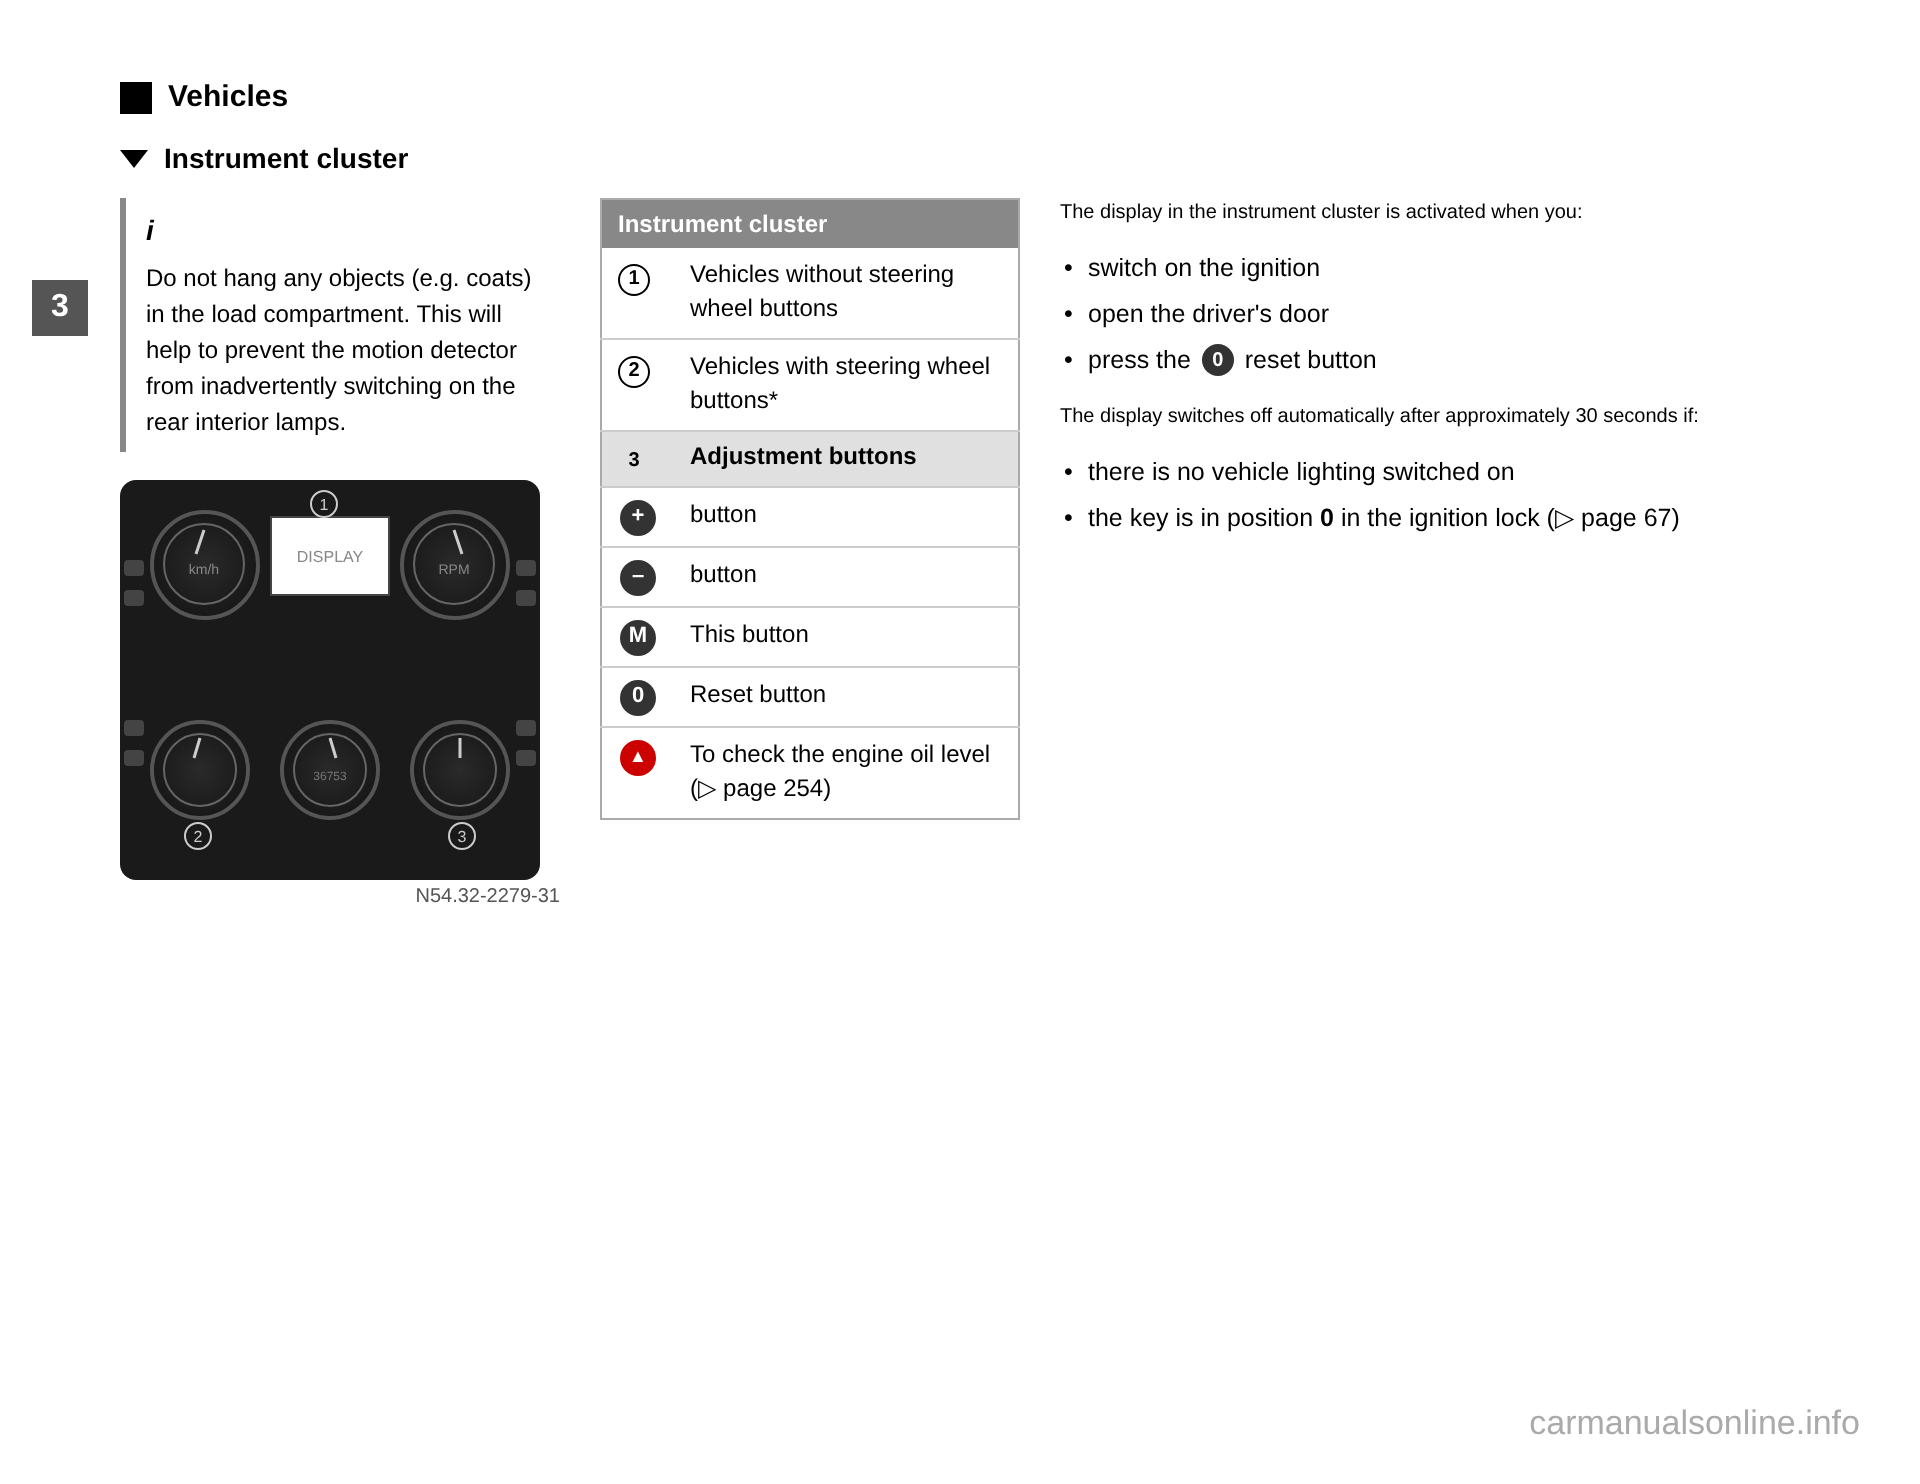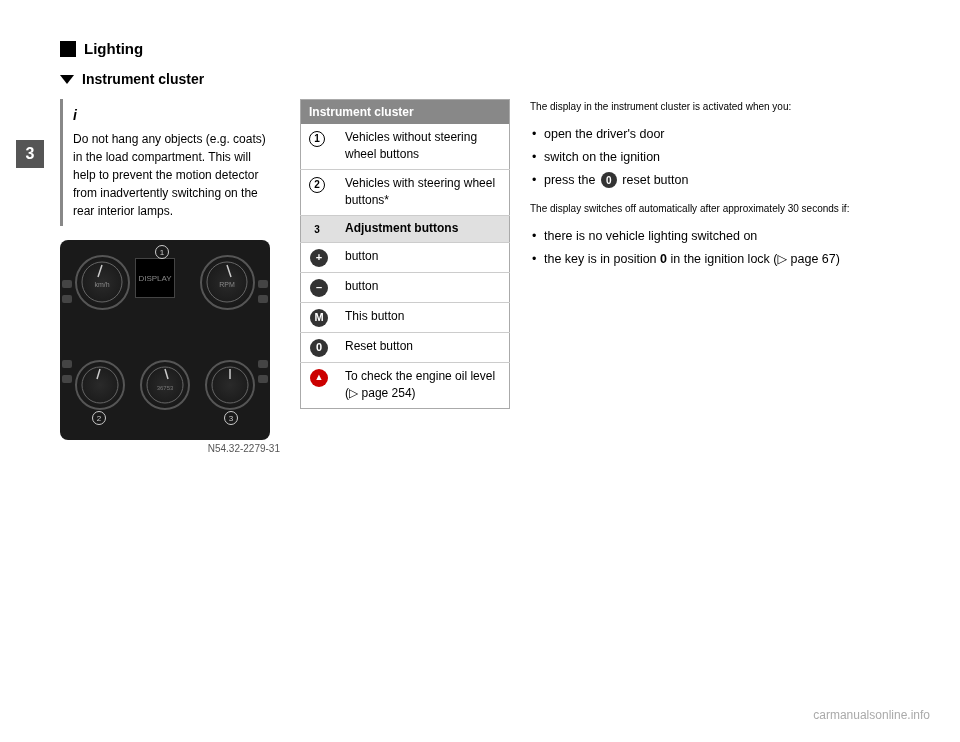--- a/index.html
+++ b/index.html
@@ -295,38 +295,38 @@
 
     .bold-zero {
       font-weight: bold;
     }
 
     
     .footer-watermark {
       position: absolute;
       bottom: 20px;
       right: 30px;
-      font-size: 12px;
+      font-size: 17px;
       color: #aaa;
     }
   </style>
 </head>
 <body>
 
 <div class="page-container">
 
   <div class="left-margin">
     <div class="chapter-number">3</div>
   </div>
 
   <div class="main-content">
 
     <div class="section-header">
       <div class="black-square"></div>
-      <span class="section-title">Lighting</span>
+      <span class="section-title">Vehicles</span>
     </div>
 
     <div class="subsection-header">
       <div class="triangle-down"></div>
       <span class="subsection-title">Instrument cluster</span>
     </div>
 
     <div class="content-columns">
 
       <div class="left-column">
@@ -347,21 +347,21 @@
             </svg>
           </div>
           <div class="gauge gauge-top-right">
             <svg width="51" height="51" viewBox="0 0 51 51">
               <circle cx="25" cy="25" r="20" stroke="#666" stroke-width="1" fill="none"></circle>
               <line x1="25" y1="8" x2="29" y2="20" stroke="#ccc" stroke-width="1.5"></line>
               <text x="25" y="30" text-anchor="middle" fill="#888" font-size="7">RPM</text>
             </svg>
           </div>
 
-          <div style="position:absolute; top:18px; left:75px; width:40px; height:40px; background:#000000; border:1px solid #444; display:flex; align-items:center; justify-content:center;">
+          <div style="position:absolute; top:18px; left:75px; width:60px; height:40px; background:#ffffff; border:1px solid #444; display:flex; align-items:center; justify-content:center;">
             <span style="color:#888; font-size:8px;">DISPLAY</span>
           </div>
 
           <div style="position:absolute; top:5px; left:95px; width:14px; height:14px; border:1.5px solid #ccc; border-radius:50%; display:flex; align-items:center; justify-content:center; color:#ccc; font-size:8px;">1</div>
 
           <div class="gauge gauge-bottom-left">
             <svg width="46" height="46" viewBox="0 0 46 46">
               <circle cx="23" cy="23" r="18" stroke="#666" stroke-width="1" fill="none"></circle>
               <line x1="23" y1="7" x2="20" y2="17" stroke="#ccc" stroke-width="1.5"></line>
             </svg>
@@ -467,22 +467,22 @@
               <td>To check the engine oil level (▷ page 254)</td>
             </tr>
           </tbody>
         </table>
       </div>
 
       <div class="right-column">
         <p class="body-text">The display in the instrument cluster is activated when you:</p>
 
         <ul class="bullet-list">
+          <li>switch on the ignition</li>
           <li>open the driver's door</li>
-          <li>switch on the ignition</li>
           <li>press the <span class="reset-btn-inline">0</span> reset button</li>
         </ul>
 
         <p class="body-text">The display switches off automatically after approximately 30 seconds if:</p>
 
         <ul class="bullet-list">
           <li>there is no vehicle lighting switched on</li>
           <li>the key is in position <span class="bold-zero">0</span> in the ignition lock (▷ page 67)</li>
         </ul>
       </div>

